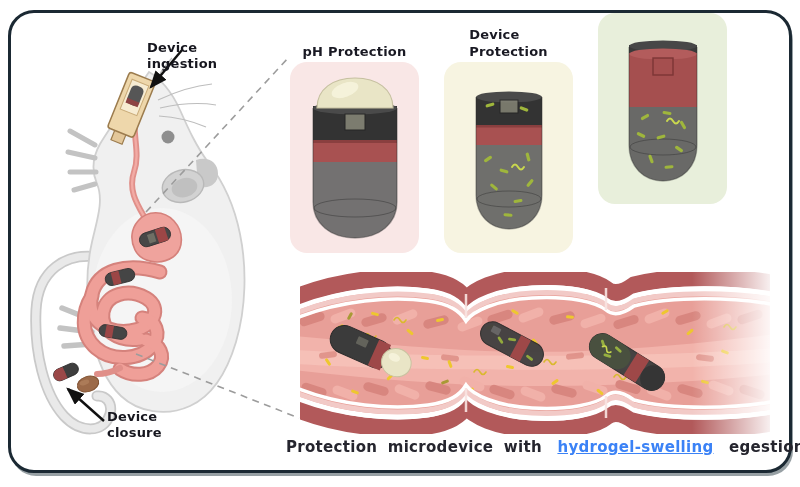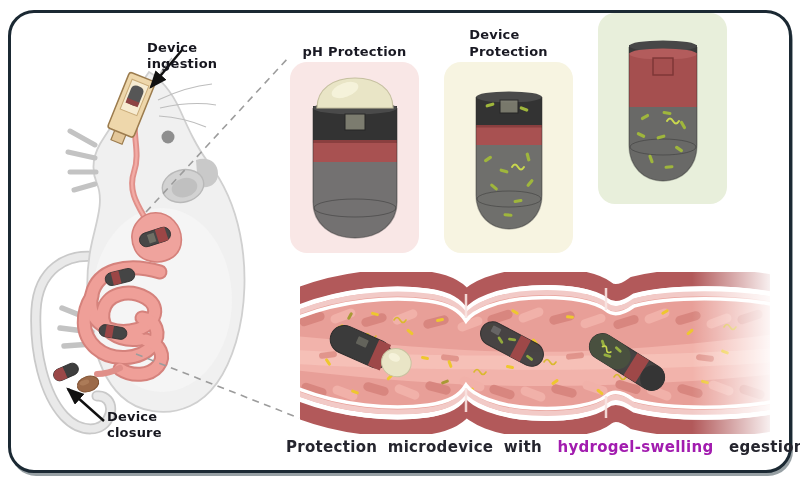--- a/index.html
+++ b/index.html
@@ -16,21 +16,21 @@
                letter-spacing:.2px;margin-bottom:2px;}
   .stage-card{width:100%;height:191px;border-radius:17px;display:flex;align-items:center;justify-content:center;}
   .bg-pink{background:#f9e7e6;} .bg-cream{background:#f7f4e1;} .bg-green{background:#e8efdb;}
   
   .intestine{position:absolute;left:300px;top:272px;width:470px;height:162px;}
   .fold-top{fill:#d8867f;} .fold-top.alt{fill:#f1b1a9;}
   .fold-bot{fill:#d8867f;} .fold-bot.alt{fill:#f1b1a9;}
   
   .caption{position:absolute;left:286px;top:438px;width:496px;text-align:center;
            font-weight:bold;font-size:15px;letter-spacing:.3px;word-spacing:5px;color:#25252e;white-space:nowrap;}
-  .caption .hl{color:#a21caf;margin:0 5px;}
+  .caption .hl{color:#3b82f6;margin:0 5px;text-decoration:underline;}
   
   .mlabel{position:absolute;font-weight:bold;font-size:13px;line-height:1.26;color:#16161e;letter-spacing:.2px;}
   .lbl-ingest{left:147px;top:40px;}
   .lbl-egest{left:107px;top:409px;}
 </style>
 </head>
 <body>
 
 <div class="canvas">
   <div class="frame"></div>

